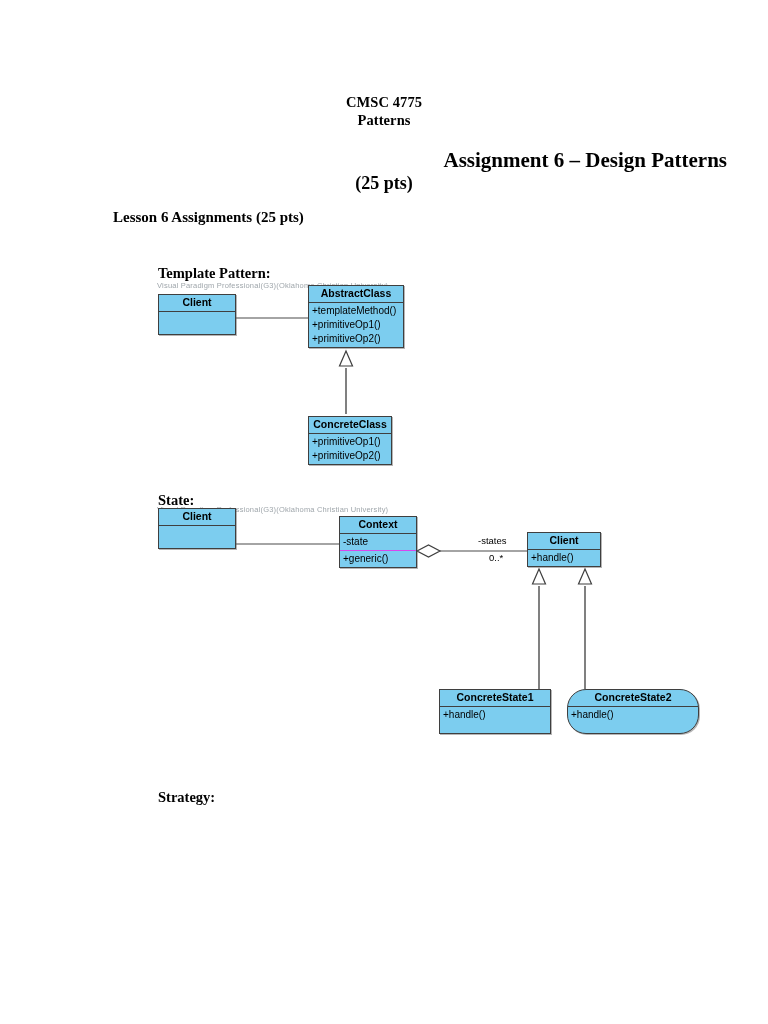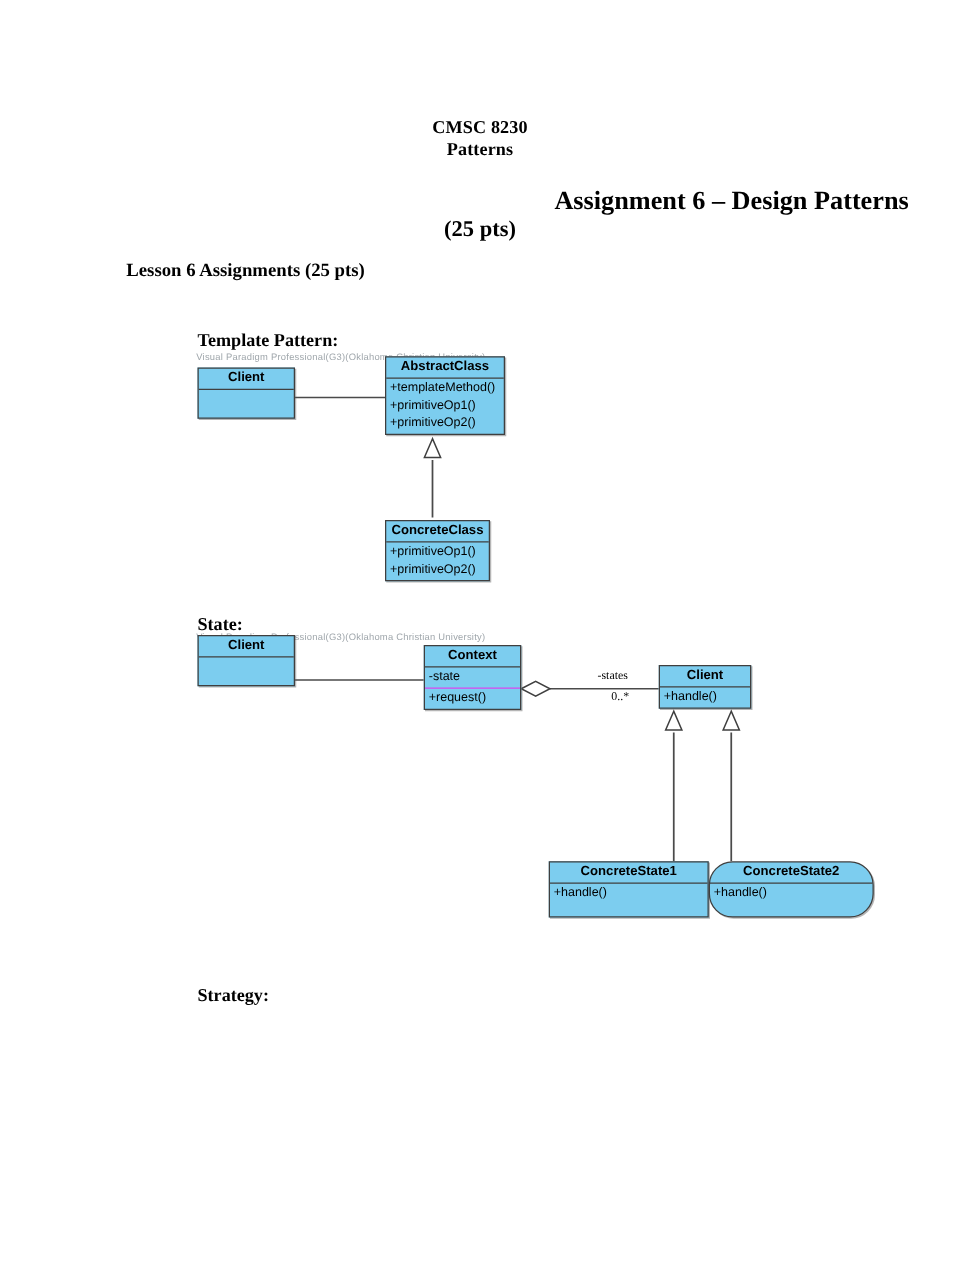--- a/index.html
+++ b/index.html
@@ -53,21 +53,21 @@
     width: 768px;
     text-align: center;
     font-weight: bold;
     font-size: 18px;
     line-height: 18px;
   }
 
   .lesson-head {
     position: absolute;
     top: 208px;
-    left: 101px;
+    left: 113px;
     font-weight: bold;
     font-size: 15px;
     line-height: 19px;
   }
   .list-row {
     position: absolute;
     top: 228px;
     left: 137px;
     font-size: 15px;
     line-height: 19px;
@@ -142,36 +142,36 @@
     color: #9fa6ab;
     white-space: nowrap;
     letter-spacing: 0.2px;
   }
   .wm-template { top: 281px; left: 157px; }
   .wm-state    { top: 505px; left: 157px; }
 
   
   .edge-label {
     position: absolute;
-    font-family: Liberation Serif, serif;
+    font-family: Liberation Sans, sans-serif;
     font-size: 9.5px;
     line-height: 12px;
     color: #000;
     white-space: nowrap;
   }
   .lbl-states { top: 535px; left: 478px; }
   .lbl-mult   { top: 552px; left: 489px; }
 </style>
 </head>
 <body>
 
 <div class="page">
 
   <div class="course-head">
-    <div>CMSC 8230</div>
+    <div>CMSC 4775</div>
     <div>Patterns</div>
   </div>
 
   <div class="assign-title">Assignment 6 – Design Patterns</div>
   <div class="assign-pts">(25 pts)</div>
 
   <div class="lesson-head">Lesson 6 Assignments (25 pts)</div>
 
 
   <div class="section-label lbl-template">Template Pattern:</div>
@@ -231,32 +231,32 @@
     <div class="cname">Client</div>
     <div class="compart empty-body"></div>
   </div>
 
   <div class="uml" style="left:339px; top:516px; width:78px;">
     <div class="cname">Context</div>
     <div class="compart">
       <div class="member">-state</div>
     </div>
     <div class="compart">
-      <div class="member">+request()</div>
+      <div class="member">+generic()</div>
     </div>
   </div>
 
   <div class="uml" style="left:527px; top:532px; width:74px;">
     <div class="cname">Client</div>
     <div class="compart">
       <div class="member">+handle()</div>
     </div>
   </div>
 
-  <div class="uml" style="left:439px; top:689px; width:128px;">
+  <div class="uml" style="left:439px; top:689px; width:112px;">
     <div class="cname">ConcreteState1</div>
     <div class="compart" style="min-height:26px;">
       <div class="member">+handle()</div>
     </div>
   </div>
 
   <div class="uml" style="left:567px; top:689px; width:132px;border-radius:19px;">
     <div class="cname">ConcreteState2</div>
     <div class="compart" style="min-height:26px;">
       <div class="member">+handle()</div>

